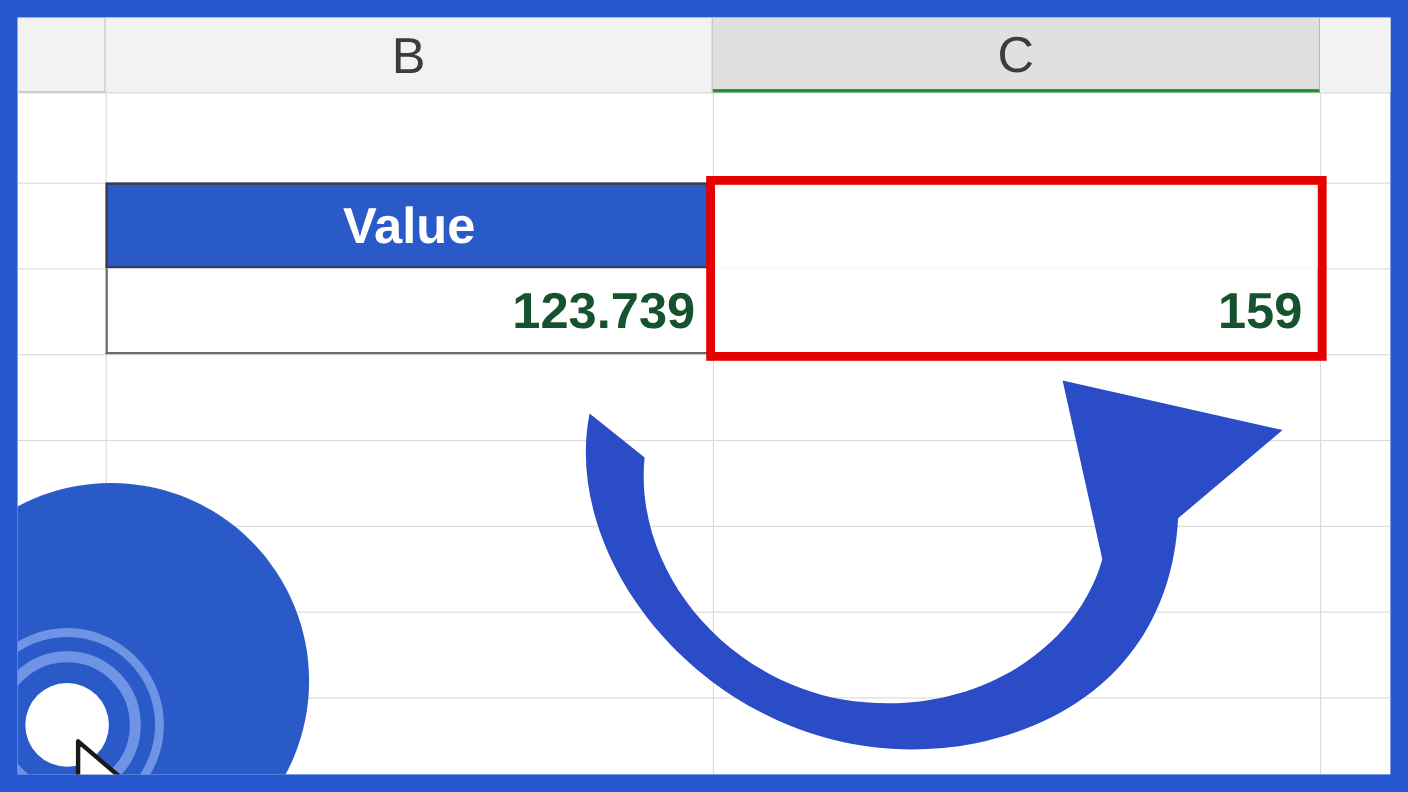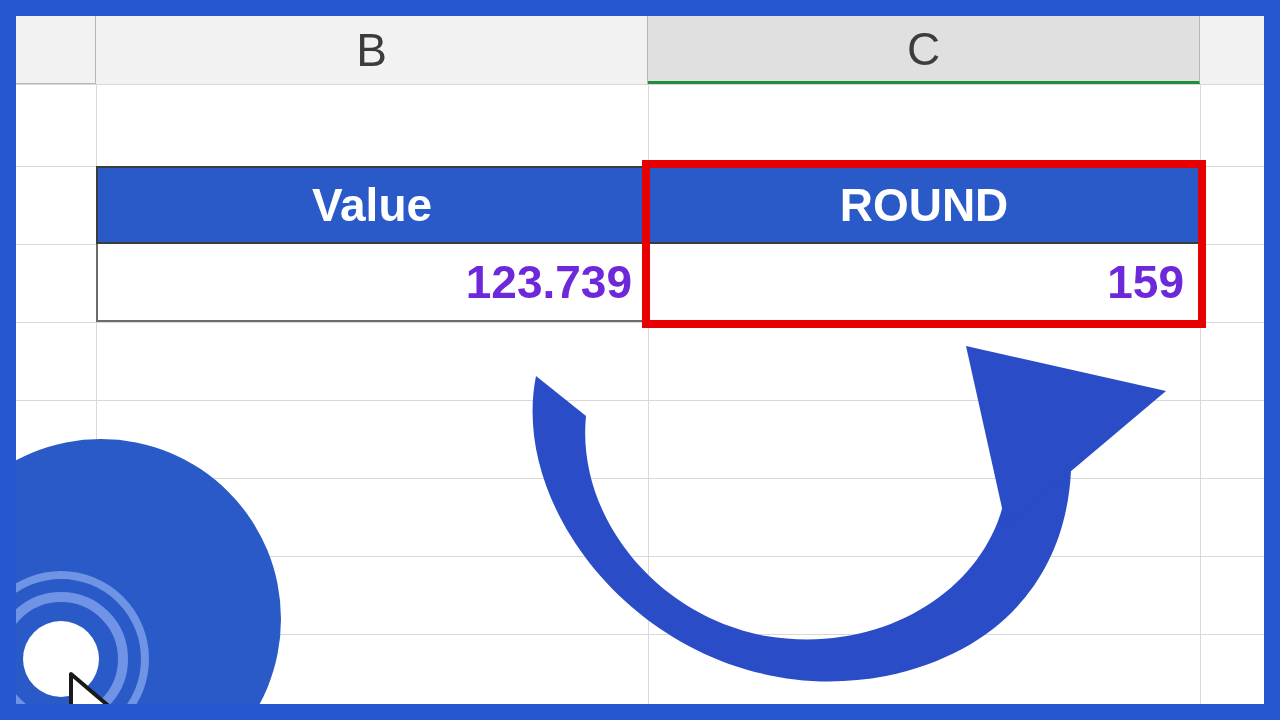--- a/index.html
+++ b/index.html
@@ -75,21 +75,21 @@
     font-weight: 700;
   }
   .cell.header {
     background: #2a5ac8;
     color: #ffffff;
     justify-content: center;
     border: 2px solid #3c3c3c;
   }
   .cell.value {
     background: #ffffff;
-    color: #6d28d9;
+    color: #14532d;
     justify-content: flex-end;
     padding-right: 14px;
     border: 2px solid #6b6b6b;
     border-top: none;
   }
   .col-b { width: 552px; }
   .col-c { width: 552px; }
   
   
   .red-box {
@@ -162,23 +162,20 @@
         <span>C</span>
       </div>
       <div class="col-header" style="left:1184px;width:80px"></div>
     </div>
 
     <div class="data-table">
       <div class="row">
         <div class="cell header col-b">
           <span>Value</span>
         </div>
-        <div class="cell header col-c">
-          <span>ROUND</span>
-        </div>
       </div>
       <div class="row">
         <div class="cell value col-b">
           <span>123.739</span>
         </div>
         <div class="cell value col-c">
           <span>159</span>
         </div>
       </div>
     </div>

